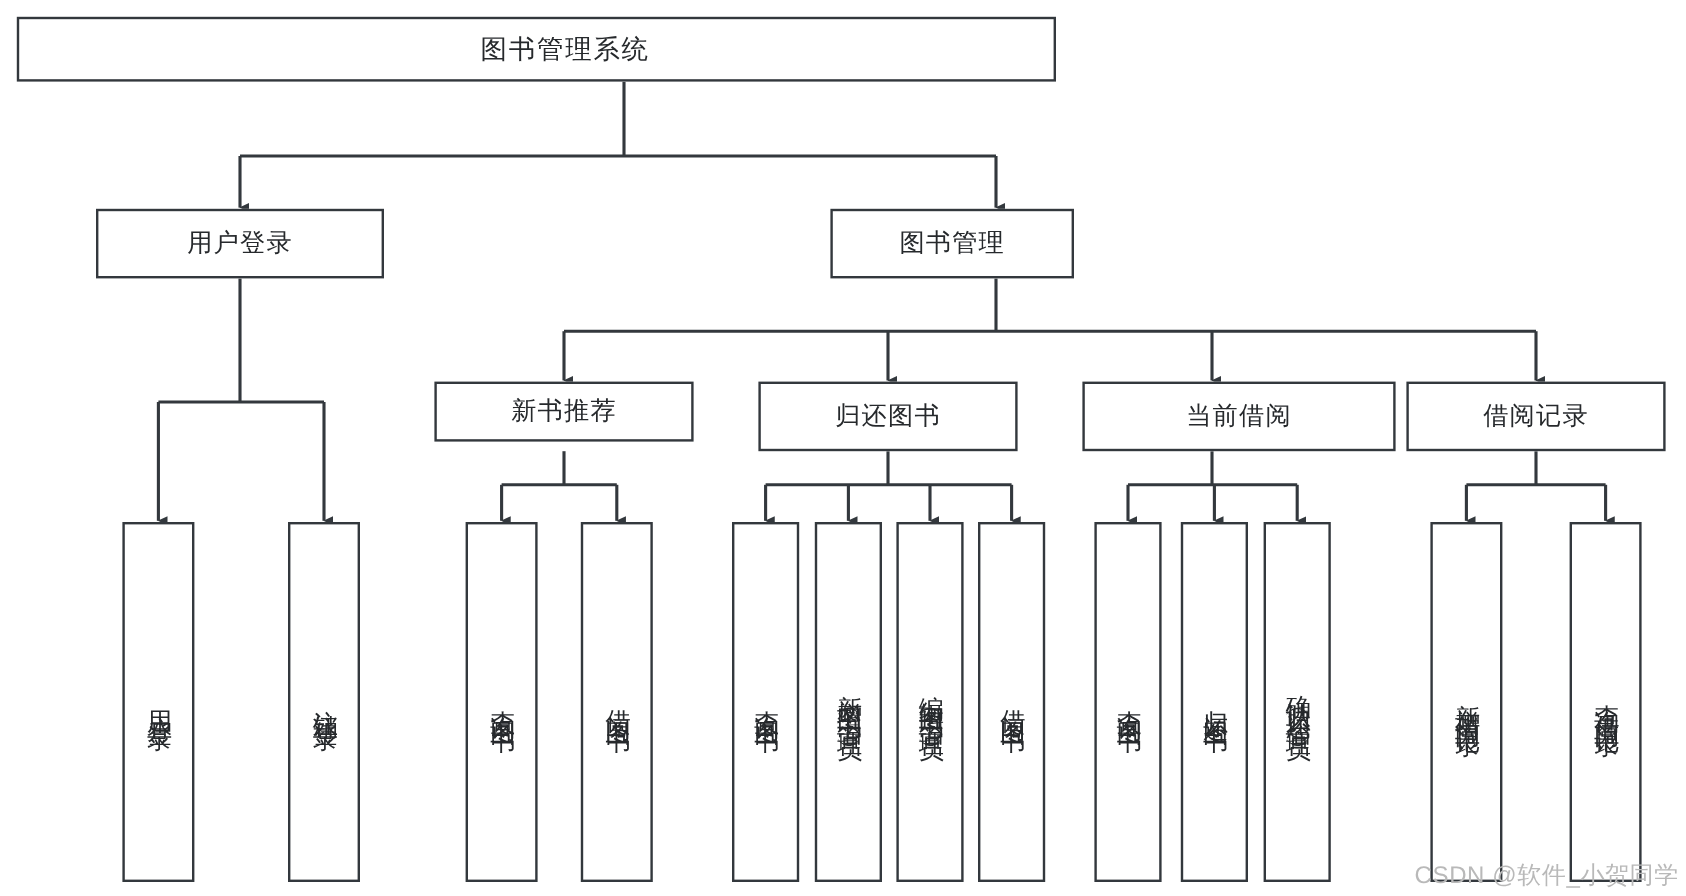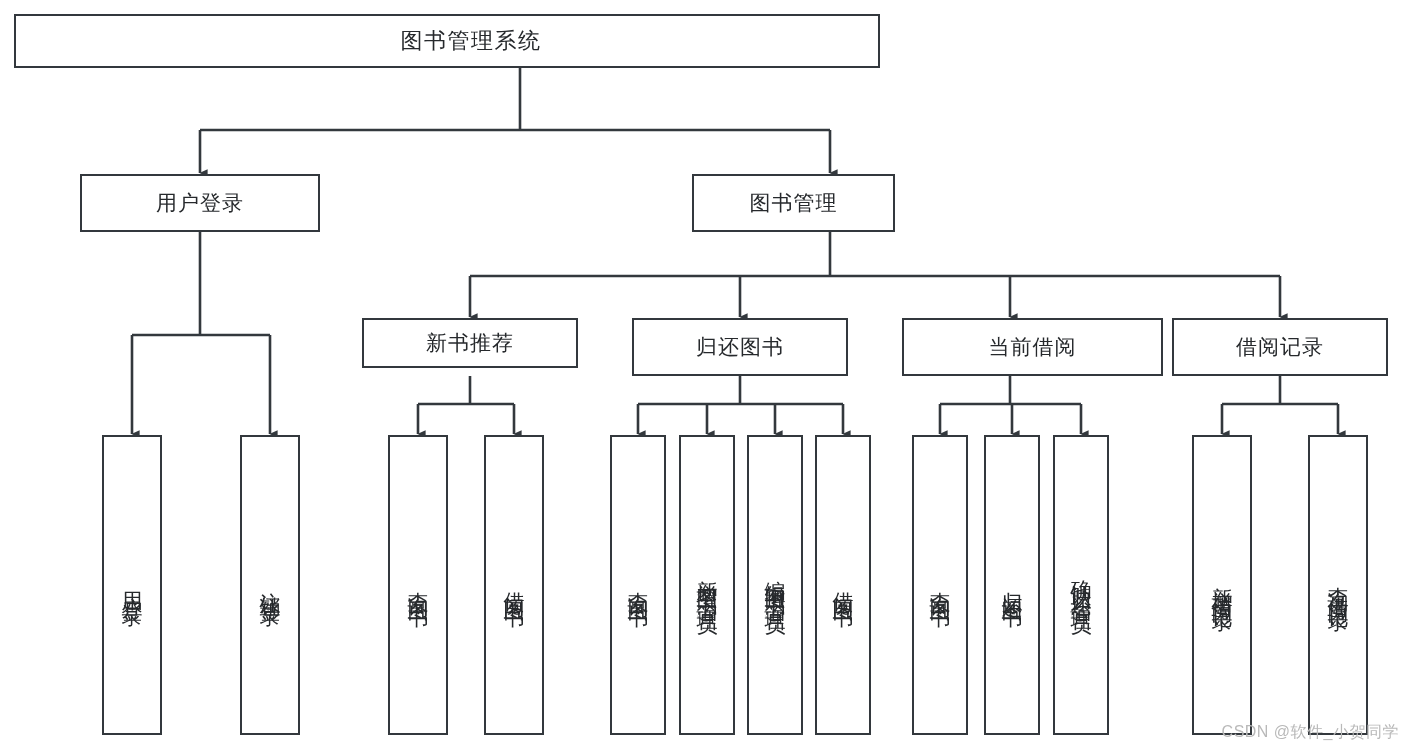--- a/index.html
+++ b/index.html
@@ -57,21 +57,21 @@
   .node.vert .vlabel {
     writing-mode: vertical-rl;
     text-orientation: upright;
     display: block;
     white-space: nowrap;
   }
   #watermark {
     position: absolute;
     right: 6px;
     bottom: 4px;
-    font-size: 16px;
+    font-size: 20px;
     color: #b9b9b9;
     letter-spacing: 0.5px;
     white-space: nowrap;
     font-family: "Liberation Sans", "DejaVu Sans", sans-serif;
   }
 </style>
 </head>
 <body>
 
 <div id="canvas">

